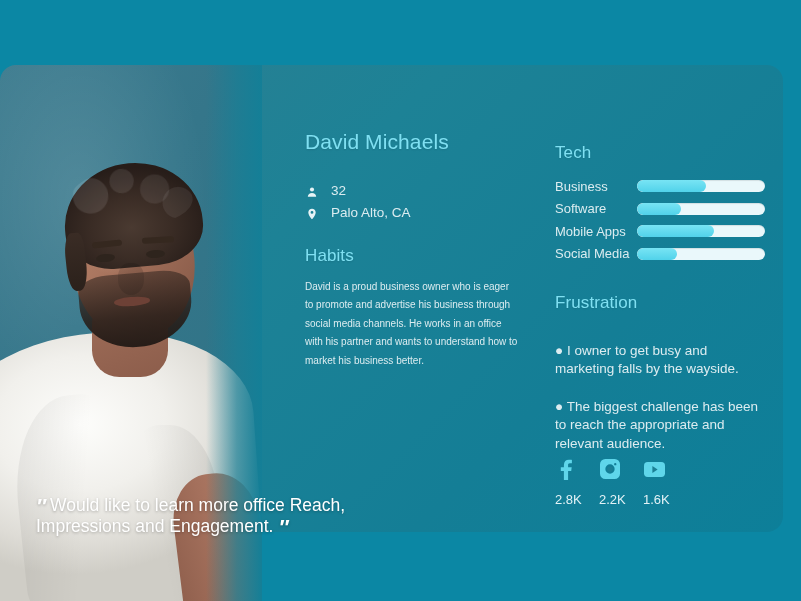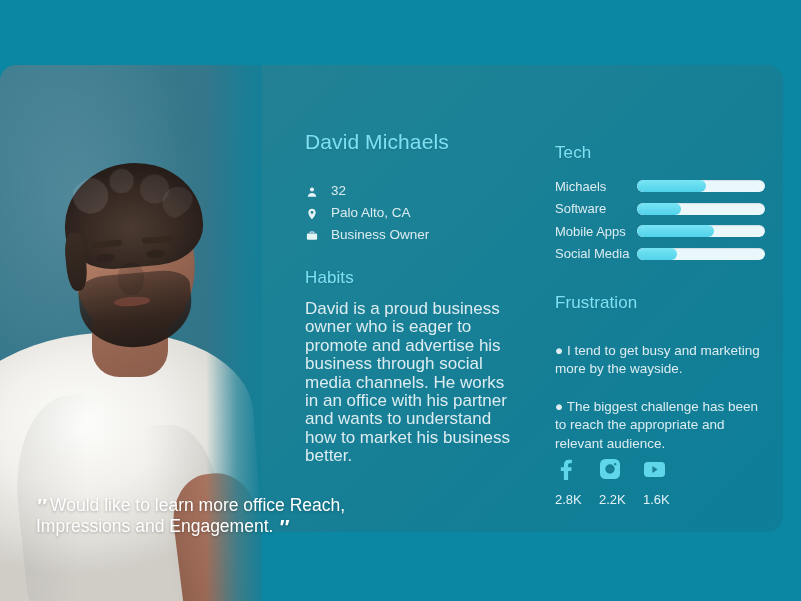--- a/index.html
+++ b/index.html
@@ -149,21 +149,21 @@
   }
   .name-h{ font-size:21px; margin-bottom:22px; }
   .sec-h{ font-size:17px; margin-bottom:12px; }
 
   .meta-list{ list-style:none; }
   .meta-row{ display:flex; align-items:flex-end; gap:13px; height:22px; margin-bottom:0; }
   .meta-ico{ width:13px; display:flex; align-items:center; justify-content:center; flex:0 0 13px; }
   .meta-ico svg{ display:block; fill:#e6f3f6; }
   .meta-txt{ color:#dbecf0; font-size:13.5px; }
 
-  .para{ color:#dcecf0; font-size:17px; line-height:18.4px; }
+  .para{ color:#dcecf0; font-size:10px; line-height:18.4px; }
 
   .bullet{ color:#dcecf0; font-size:13.5px; line-height:18.4px; margin-bottom:19px; }
 
   
   .bar-row{ display:flex; align-items:center; height:22.5px; }
   .bar-lab{ color:#dbecf0; font-size:13px; width:82px; flex:0 0 82px; }
   .bar-track{
     position:relative; height:12px; flex:1 1 auto; border-radius:7px;
     background:#eaf8fb; overflow:hidden;
     box-shadow:0 1px 1px rgba(0,0,0,.10) inset;
@@ -222,41 +222,32 @@
           <span class="meta-txt">32</span>
         </li>
         <li class="meta-row">
           <span class="meta-ico">
             <svg width="12" height="12" viewBox="0 0 24 24">
                 <path d="M12 1.5C7.9 1.5 4.6 4.8 4.6 8.9c0 5.6 7.4 13.6 7.4 13.6s7.4-8 7.4-13.6C19.4 4.8 16.1 1.5 12 1.5zm0 10.2a2.8 2.8 0 110-5.6 2.8 2.8 0 010 5.6z"></path>
               </svg>
           </span>
           <span class="meta-txt">Palo Alto, CA</span>
         </li>
-        <li class="meta-row">
-          <span class="meta-ico">
-            <svg width="12" height="12" viewBox="0 0 24 24">
-                <path d="M9 3.2h6c1 0 1.8.8 1.8 1.8v1.4h-2V5.2H9.2v1.2h-2V5C7.2 4 8 3.2 9 3.2z"></path>
-                <rect x="1.8" y="7" width="20.4" height="12.6" rx="1.9"></rect>
-              </svg>
-          </span>
-          <span class="meta-txt">Business Owner</span>
-        </li>
       </ul>
 
       <h2 class="accent-h sec-h" style="margin-top:26px;">Habits</h2>
       <p class="para">David is a proud business owner who is eager to promote and advertise his business through social media channels. He works in an office with his partner and wants to understand how to market his business better.</p>
     </div>
 
     <div class="col-right" style="left:539px; top:78px;">
       <h2 class="accent-h sec-h">Tech</h2>
 
       <div>
         <div class="bar-row">
-          <span class="bar-lab">Michaels</span>
+          <span class="bar-lab">Business</span>
           <span class="bar-track">
             <span class="bar-fill" style="width: 54%;"></span>
           </span>
         </div>
         <div class="bar-row">
           <span class="bar-lab">Software</span>
           <span class="bar-track">
             <span class="bar-fill" style="width: 34%;"></span>
           </span>
         </div>
@@ -268,21 +259,21 @@
         </div>
         <div class="bar-row">
           <span class="bar-lab">Social Media</span>
           <span class="bar-track">
             <span class="bar-fill" style="width: 31%;"></span>
           </span>
         </div>
       </div>
 
       <h2 class="accent-h sec-h" style="margin-top:28px; margin-bottom:29px;">Frustration</h2>
-      <p class="bullet">● I tend to get busy and marketing more by the wayside.</p>
+      <p class="bullet">● I owner to get busy and marketing falls by the wayside.</p>
       <p class="bullet">● The biggest challenge has been to reach the appropriate and relevant audience.</p>
     </div>
 
     <div class="socials" style="left:539px; top:391px;">
       <div class="soc-icons">
         <span class="soc-ico">
           <svg width="13" height="22" viewBox="0 0 12 22">
               <path d="M7.6 22v-9.1h3.1l.5-3.6H7.6V7c0-1 .3-1.8 1.8-1.8h2V2c-.4-.05-1.6-.17-3-.17-3 0-5 1.8-5 5.1v2.4H.3v3.6h3.1V22z"></path>
             </svg>
         </span>

